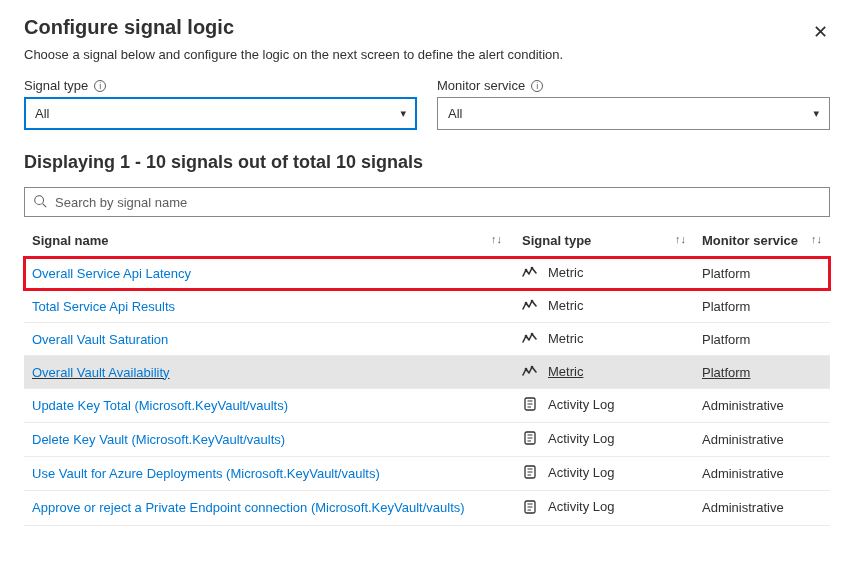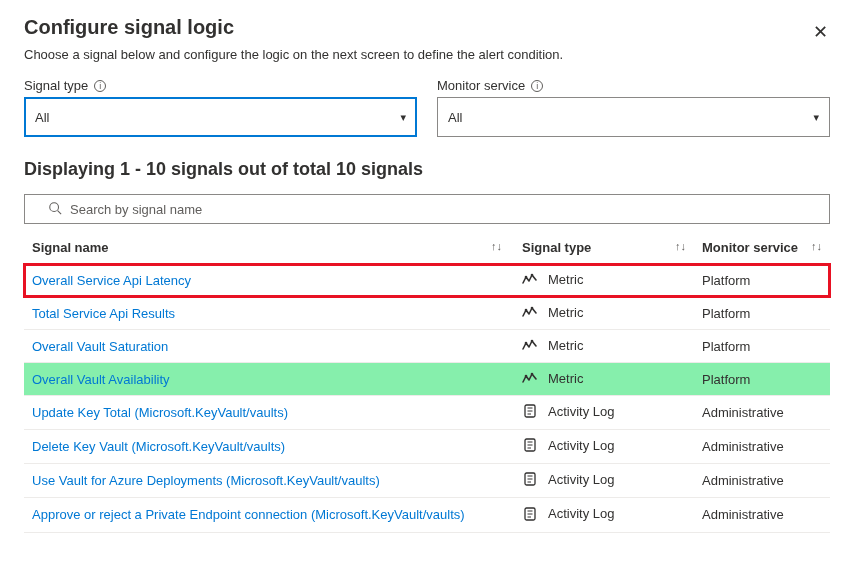--- a/index.html
+++ b/index.html
@@ -53,21 +53,21 @@
     height: 12px;
     border: 1px solid #605e5c;
     border-radius: 50%;
     font-size: 9px;
     align-items: center;
     justify-content: center;
     color: #605e5c;
   }
   .dropdown {
     border: 1px solid #8a8886;
-    height: 40px;
+    height: 33px;
     display: flex;
     align-items: center;
     justify-content: space-between;
     padding: 0 10px;
     cursor: pointer;
     background: #fff;
   }
   .dropdown.active {
     border: 2px solid #0078d4;
     padding: 0 9px;
@@ -79,21 +79,21 @@
   .counter {
     font-weight: 600;
     font-size: 18px;
     margin-bottom: 14px;
   }
   .search-box {
     border: 1px solid #8a8886;
     height: 30px;
     display: flex;
     align-items: center;
-    padding: 0 23px;
+    padding: 0 8px;
     gap: 6px;
     margin-bottom: 0;
   }
   .search-box input {
     border: none;
     outline: none;
     flex: 1;
     font-size: 13px;
     font-family: inherit;
     color: #323130;
@@ -123,21 +123,22 @@
     color: #605e5c;
     margin-left: 4px;
   }
   td {
     padding: 8px;
     border-bottom: 1px solid #edebe9;
     font-size: 13px;
     vertical-align: middle;
   }
   tr.hover td {
-    background: #86efac;
+    background: #e5e5e5;
+    text-decoration: underline;
   }
   tr.highlight td {
     position: relative;
   }
   tr.highlight {
     outline: 3px solid #e81123;
     outline-offset: -2px;
   }
   .link {
     color: #0078d4;

